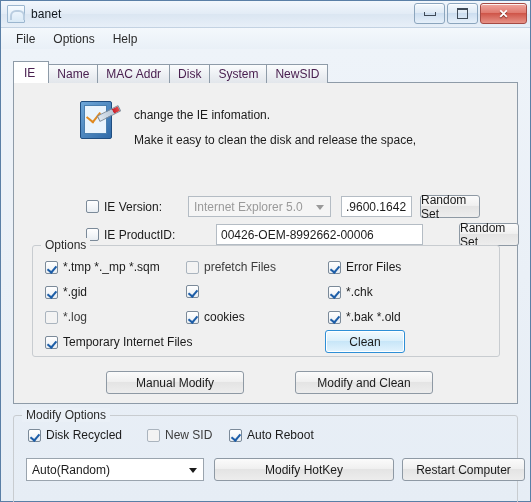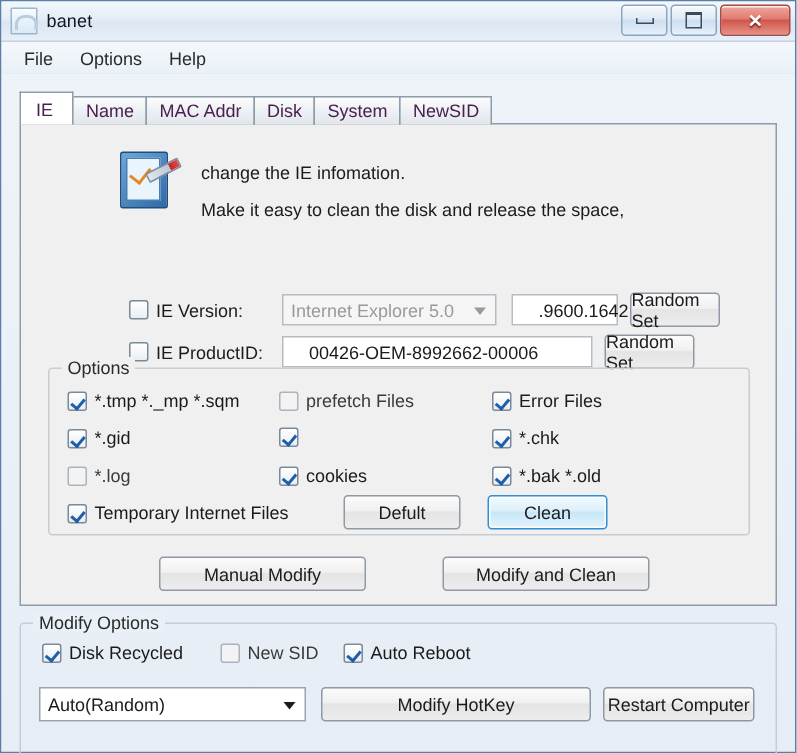--- a/index.html
+++ b/index.html
@@ -214,21 +214,21 @@
     border-color: #aab4be;
     background: #f3f3f3;
   }
   .cb.dim { color: #3b3b3b; }
 
   .txt {
     box-sizing: border-box;
     border: 1px solid #b4bcc4;
     background: #ffffff;
     font-size: 12px; color: #1b1b1b;
-    padding: 2px 17px;
+    padding: 2px 4px;
     display: flex; align-items: center;
     height: 21px;
   }
   .combo {
     box-sizing: border-box;
     border: 1px solid #b4bcc4;
     background: #f5f5f5;
     height: 21px;
     display: flex; align-items: center;
     padding-left: 5px;
@@ -355,21 +355,21 @@
           <span class="combo" style="width:143px;margin-left:10px;text-align:center;">
             <span>Internet Explorer 5.0</span>
             <span class="arrow"></span>
           </span>
           <span class="txt" style="width:71px;margin-left:10px;">
             <span>.9600.1642</span>
           </span>
           <span class="btn" style="width:60px;margin-left:8px;">Random Set</span>
         </div>
 
-        <div class="row-pid" style="display:flex;align-items:center;">
+        <div class="row-pid" style="display:flex;align-items:center;gap:28px;">
           <span class="cb" style="width:92px;">
             <span class="box"></span>
             <span>IE ProductID:</span>
           </span>
           <span class="txt" style="width:207px;margin-left:10px;">
             <span>00426-OEM-8992662-00006</span>
           </span>
           <span class="btn" style="width:60px;margin-left:8px;">Random Set</span>
         </div>
 
@@ -411,21 +411,20 @@
           </span>
           <span class="cb checked" style="position:absolute;left:295px;top:39px;">
             <span class="box"></span>
               <span>*.chk</span>
           </span>
           <span class="cb checked" style="position:absolute;left:295px;top:64px;">
             <span class="box"></span>
               <span>*.bak  *.old</span>
           </span>
 
-          <span class="btn" style="position:absolute;left:196px;top:84px;width:78px;">Defult</span>
           <span class="btn primary" style="position:absolute;left:292px;top:84px;width:80px;">Clean</span>
         </div>
 
         <div class="mid-btns">
           <span class="btn" style="position:absolute;left:92px;width:138px;">Manual Modify</span>
           <span class="btn" style="position:absolute;left:281px;width:138px;">Modify and Clean</span>
         </div>
 
       </div>
     </div>
@@ -444,17 +443,17 @@
       <span class="cb checked" style="position:absolute;left:215px;top:12px;">
         <span class="box"></span>
           <span>Auto Reboot</span>
       </span>
 
       <span class="combo enabled" style="position:absolute;left:12px;top:42px;width:178px;height:23px;">
         <span>Auto(Random)</span>
         <span class="arrow"></span>
       </span>
       <span class="btn" style="position:absolute;left:200px;top:42px;width:180px;height:23px;">Modify HotKey</span>
-      <span class="btn" style="position:absolute;left:388px;top:42px;width:101px;height:23px;">Restart Computer</span>
+      <span class="btn" style="position:absolute;left:388px;top:42px;width:123px;height:23px;">Restart Computer</span>
     </div>
 
   </div>
 </div>
 
 </body></html>

